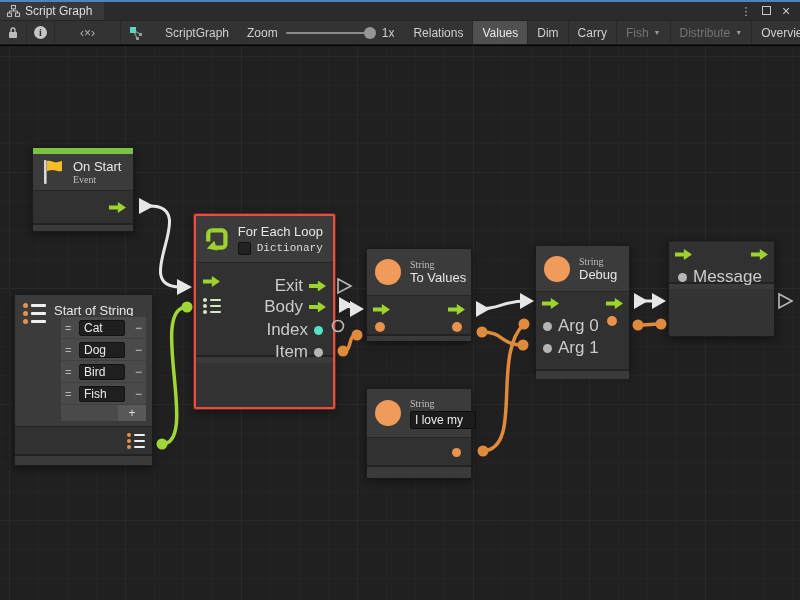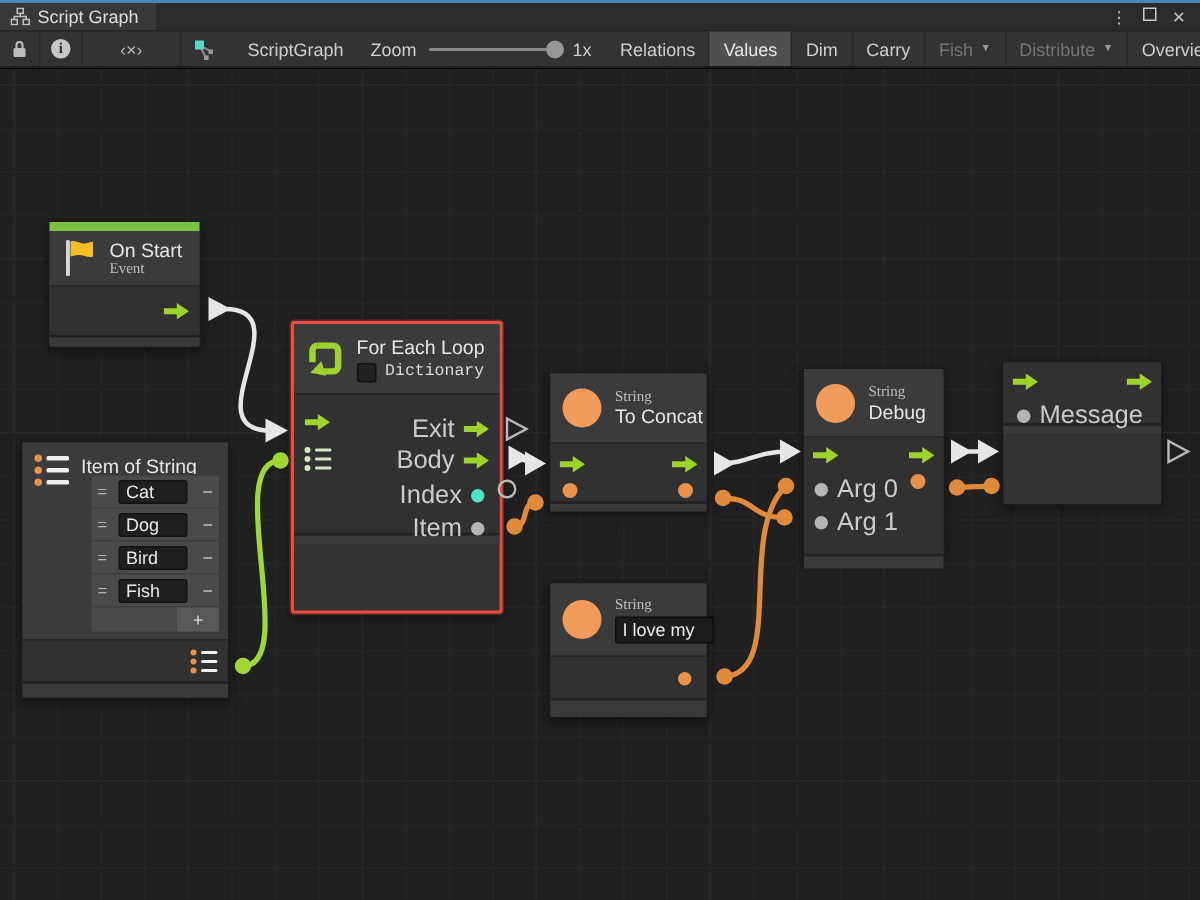--- a/index.html
+++ b/index.html
@@ -226,21 +226,21 @@
             </span>
           <span class="li-row">
               <span class="li-dot"></span>
               <span class="li-bar"></span>
             </span>
           <span class="li-row">
               <span class="li-dot"></span>
               <span class="li-bar"></span>
             </span>
         </span>
-        <div class="title" style="margin-top:2px;">Item of String</div>
+        <div class="title" style="margin-top:2px;">Start of String</div>
         <div class="listeditor">
           <div class="lrow">
             <span class="lhandle">=</span>
             <input class="lfield" value="Cat" style="">
             <span class="lminus">−</span>
           </div>
           <div class="lrow">
             <span class="lhandle">=</span>
             <input class="lfield" value="Dog" style="">
             <span class="lminus">−</span>
@@ -330,21 +330,21 @@
         </div>
       </div>
       <div class="ftr"></div>
     </div>
 
     <div class="node strnode tolower">
       <div class="hdr">
         <span class="circle-icon"></span>
         <div>
           <div class="subtitle">String</div>
-          <div class="title">To Concat</div>
+          <div class="title">To Values</div>
         </div>
       </div>
       <div class="body">
         <div class="portrow" style="left:6px; top:8px;">
             <span class="flow-arrow"></span>
           </div>
         <div class="portrow" style="right:6px; top:8px;">
             <span class="flow-arrow"></span>
           </div>
         <span class="dot" style="position:absolute; left:8px; top:26px; width:10px; height:10px; background:#e8924d;"></span>

